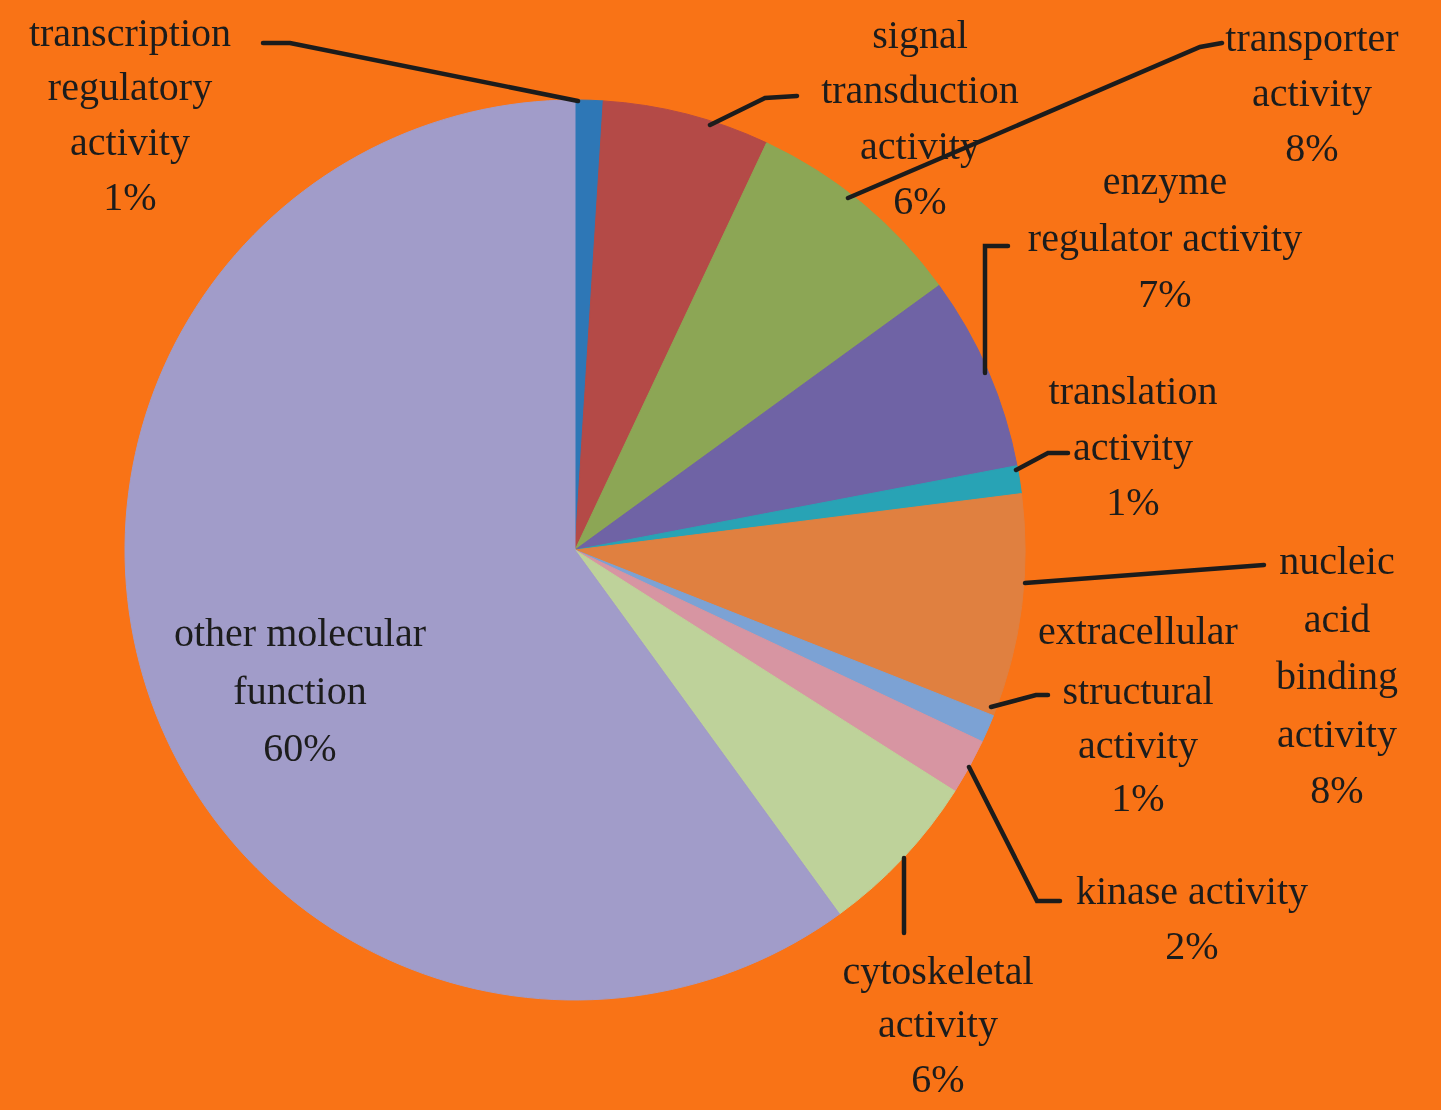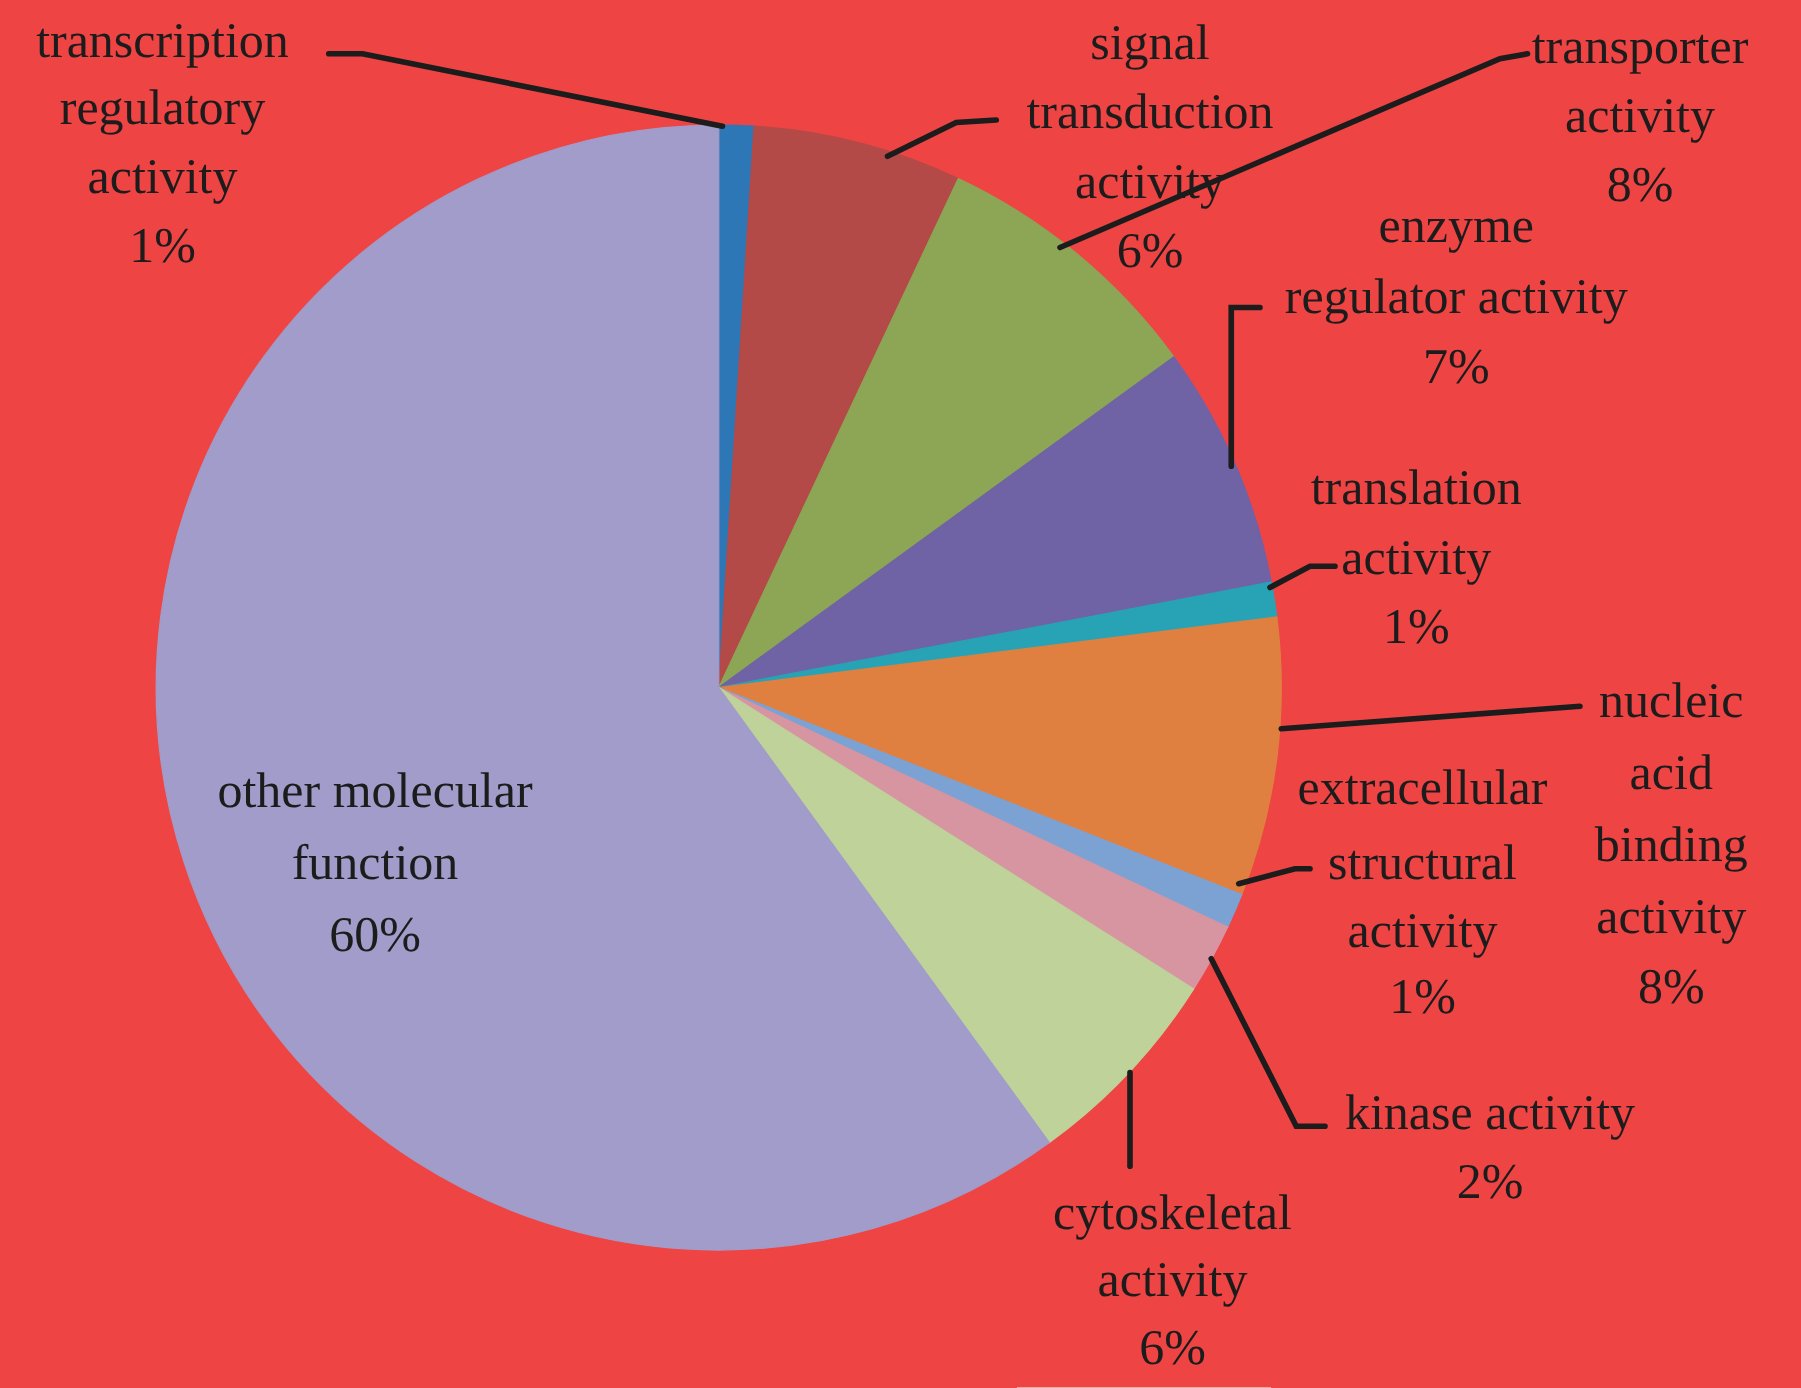--- a/index.html
+++ b/index.html
@@ -4,21 +4,21 @@
 <style>
   html, body {
     margin: 0;
     padding: 0;
     background: #ffffff;
   }
   .stage {
     position: relative;
     width: 1441px;
     height: 1110px;
-    background: #ef4444;
+    background: #f97316;
     overflow: hidden;
   }
   svg { display: block; }
   .lbl {
     font-family: "Liberation Serif", "DejaVu Serif", serif;
     font-size: 40px;
     font-weight: 400;
     text-anchor: middle;
   }
   .leader {

